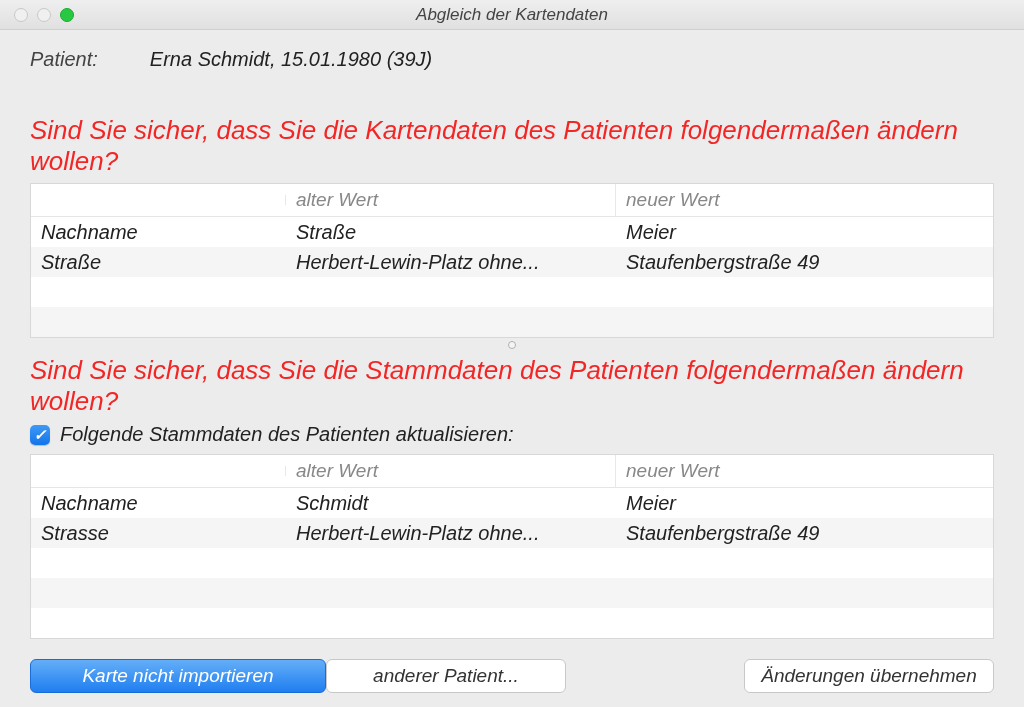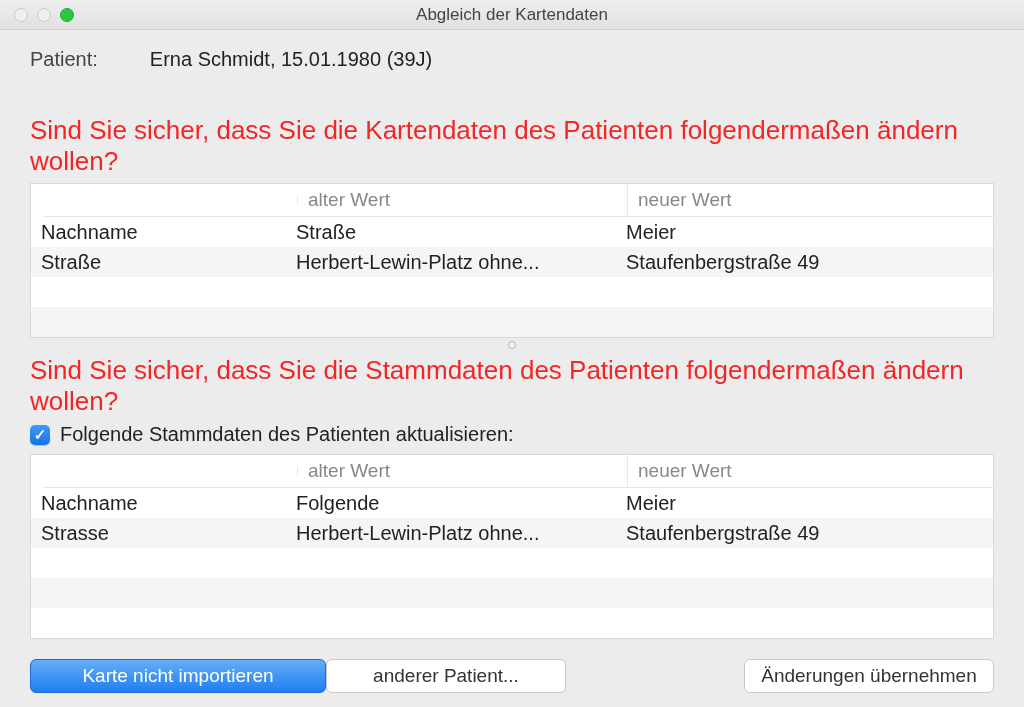--- a/index.html
+++ b/index.html
@@ -1,18 +1,19 @@
 <!DOCTYPE html>
 <html><head>
   <meta charset="utf-8">
   <style>
     * {
       box-sizing: border-box;
       margin: 0;
       padding: 0;
+      font-style: italic;
     }
     body {
       width: 1024px;
       height: 707px;
       font-family: -apple-system, "Helvetica Neue", Helvetica, Arial, sans-serif;
       background: #ececec;
       overflow: hidden;
       font-size: 20px;
       color: #222;
     }
@@ -89,21 +90,20 @@
       overflow: hidden;
       text-overflow: ellipsis;
       white-space: nowrap;
     }
     .tcell.c1 { width: 255px; flex-shrink: 0; }
     .tcell.c2 { width: 330px; flex-shrink: 0; }
     .tcell.c3 { flex: 1; }
     .theader {
       background: #fff;
       border-bottom: 1px solid #e5e5e5;
-      margin-left: 12px;
     }
     .theader .tcell {
       color: #888;
       font-size: 19px;
       border-right: 1px solid #e8e8e8;
       padding-top: 5px;
       padding-bottom: 5px;
     }
     .theader .tcell:last-child {
       border-right: none;
@@ -238,21 +238,21 @@
 
   <div class="table">
     <div class="trow theader">
       <div class="tcell c1"></div>
       <div class="tcell c2">alter Wert</div>
       <div class="tcell c3">neuer Wert</div>
     </div>
     <div class="tbody">
       <div class="trow">
         <div class="tcell c1">Nachname</div>
-        <div class="tcell c2">Folgende</div>
+        <div class="tcell c2">Schmidt</div>
         <div class="tcell c3">Meier</div>
       </div>
       <div class="trow">
         <div class="tcell c1">Strasse</div>
         <div class="tcell c2">Herbert-Lewin-Platz ohne...</div>
         <div class="tcell c3">Staufenbergstraße 49</div>
       </div>
       <div class="trow table-spacer"></div>
       <div class="trow table-spacer"></div>
       <div class="trow table-spacer"></div>

